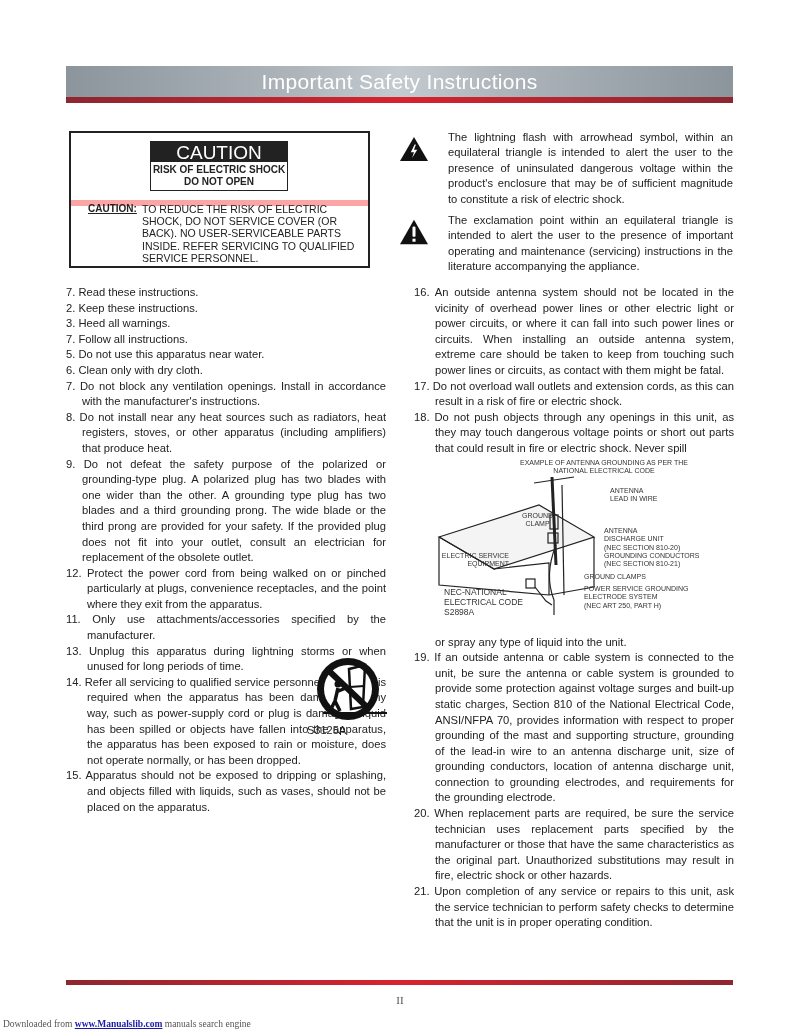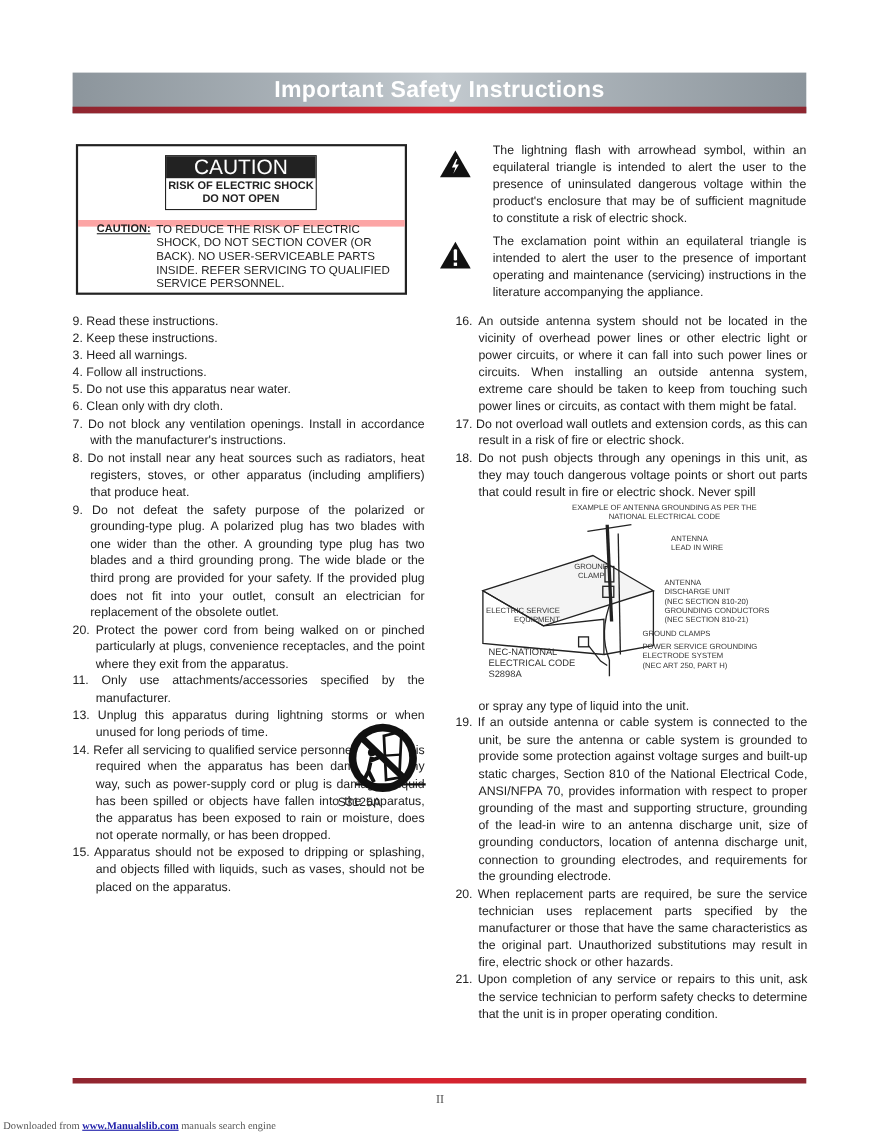--- a/index.html
+++ b/index.html
@@ -1,19 +1,19 @@
 <!DOCTYPE html>
 <html><head>
 <meta charset="utf-8">
 <style>
   html,body{margin:0;padding:0;background:#fff;}
   body{width:800px;height:1036px;position:relative;overflow:hidden;font-family:"Liberation Sans",sans-serif;color:#222;}
   .banner{position:absolute;left:66px;top:66px;width:667px;height:37px;
     background:linear-gradient(90deg,#8c959c 0%,#aeb6bc 35%,#c4cbd0 50%,#aeb6bc 65%,#8c959c 100%);}
-  .banner-title{position:absolute;left:0;right:0;top:4px;text-align:center;color:#fff;font-weight:bold;font-size:21px;letter-spacing:0.3px;}
+  .banner-title{position:absolute;left:0;right:0;top:4px;text-align:center;color:#fff;font-weight:normal;font-size:21px;letter-spacing:0.3px;}
   .banner-bar{position:absolute;left:0;right:0;bottom:0;height:6px;background:linear-gradient(90deg,#8e2630 0%,#d8232e 50%,#8e2630 100%);}
   .cbox{position:absolute;left:69px;top:131px;width:301px;height:137px;border:2px solid #222;box-sizing:border-box;}
   .cbox-top{position:absolute;left:0;top:0;right:0;height:67px;border-bottom:6px solid #fca5a5;}
   .tri{position:absolute;width:0;height:0;}
   .tri-l{left:17px;top:19px;}
   .tri-r{left:236px;top:16px;}
   .ctitlebox{position:absolute;left:79px;top:8px;width:138px;height:50px;border:1.5px solid #222;box-sizing:border-box;}
   .ctitle{background:#222;color:#fff;text-align:center;font-size:19px;height:20px;line-height:21px;}
   .csub{font-size:10px;font-weight:bold;text-align:center;line-height:12px;margin-top:2px;}
   .cbox-bottom{position:absolute;left:5px;top:70px;right:3px;font-size:10.5px;line-height:12.2px;}
@@ -60,21 +60,21 @@
     <svg class="tri tri-r" width="46" height="40" viewBox="0 0 46 40">
       <polygon points="23,0 46,40 0,40" fill="#111"></polygon>
       <rect x="20.5" y="11" width="5" height="17" rx="2" fill="#fff"></rect>
       <rect x="20.5" y="31" width="5" height="5" fill="#fff"></rect>
     </svg>
   </div>
   <div class="cbox-bottom">
     <div class="clabel">CAUTION:</div>
     <div class="ctext">
       <div>TO REDUCE THE RISK OF ELECTRIC</div>
-      <div>SHOCK, DO NOT SECTION COVER (OR</div>
+      <div>SHOCK, DO NOT SERVICE COVER (OR</div>
       <div>BACK). NO USER-SERVICEABLE PARTS</div>
       <div>INSIDE. REFER SERVICING TO QUALIFIED</div>
       <div>SERVICE PERSONNEL.</div>
     </div>
   </div>
 </div>
 
 <div class="sym" style="top:130px;">
   <svg style="position:absolute;left:0;top:6px;" width="28" height="26" viewBox="0 0 44 38">
     <polygon points="22,0 44,38 0,38" fill="#111"></polygon>
@@ -85,30 +85,30 @@
 <div class="sym" style="top:213px;">
   <svg style="position:absolute;left:0;top:6px;" width="28" height="26" viewBox="0 0 46 40">
     <polygon points="23,0 46,40 0,40" fill="#111"></polygon>
     <rect x="20.5" y="11" width="5" height="17" rx="2" fill="#fff"></rect>
     <rect x="20.5" y="31" width="5" height="5" fill="#fff"></rect>
   </svg>
   <div class="t">The exclamation point within an equilateral triangle is intended to alert the user to the presence of important operating and maintenance (servicing) instructions in the literature accompanying the appliance.</div>
 </div>
 
 <div class="col col-left">
-  <div class="item">9. Read these instructions.</div>
+  <div class="item">7. Read these instructions.</div>
   <div class="item">2. Keep these instructions.</div>
   <div class="item">3. Heed all warnings.</div>
-  <div class="item">4. Follow all instructions.</div>
+  <div class="item">7. Follow all instructions.</div>
   <div class="item">5. Do not use this apparatus near water.</div>
   <div class="item">6. Clean only with dry cloth.</div>
   <div class="item">7. Do not block any ventilation openings. Install in accordance with the manufacturer's instructions.</div>
   <div class="item">8. Do not install near any heat sources such as radiators, heat registers, stoves, or other apparatus (including amplifiers) that produce heat.</div>
   <div class="item">9. Do not defeat the safety purpose of the polarized or grounding-type plug. A polarized plug has two blades with one wider than the other. A grounding type plug has two blades and a third grounding prong. The wide blade or the third prong are provided for your safety. If the provided plug does not fit into your outlet, consult an electrician for replacement of the obsolete outlet.</div>
-  <div class="item w">20. Protect the power cord from being walked on or pinched particularly at plugs, convenience receptacles, and the point where they exit from the apparatus.</div>
+  <div class="item w">12. Protect the power cord from being walked on or pinched particularly at plugs, convenience receptacles, and the point where they exit from the apparatus.</div>
   <div class="item w">11. Only use attachments/accessories specified by the manufacturer.</div>
   <div class="item w">13. Unplug this apparatus during lightning storms or when unused for long periods of time.</div>
   <div class="item w">14. Refer all servicing to qualified service personnel. Servicing is required when the apparatus has been damaged in any way, such as power-supply cord or plug is damaged, liquid has been spilled or objects have fallen into the apparatus, the apparatus has been exposed to rain or moisture, does not operate normally, or has been dropped.</div>
   <div class="item w">15. Apparatus should not be exposed to dripping or splashing, and objects filled with liquids, such as vases, should not be placed on the apparatus.</div>
 
   <div class="cartwrap">
     <svg width="76" height="70" viewBox="0 0 76 70">
       <circle cx="35" cy="34" r="31" fill="#111"></circle>
       <circle cx="35" cy="34" r="24" fill="#fff"></circle>
       <line x1="14" y1="14" x2="56" y2="54" stroke="#111" stroke-width="6"></line>

